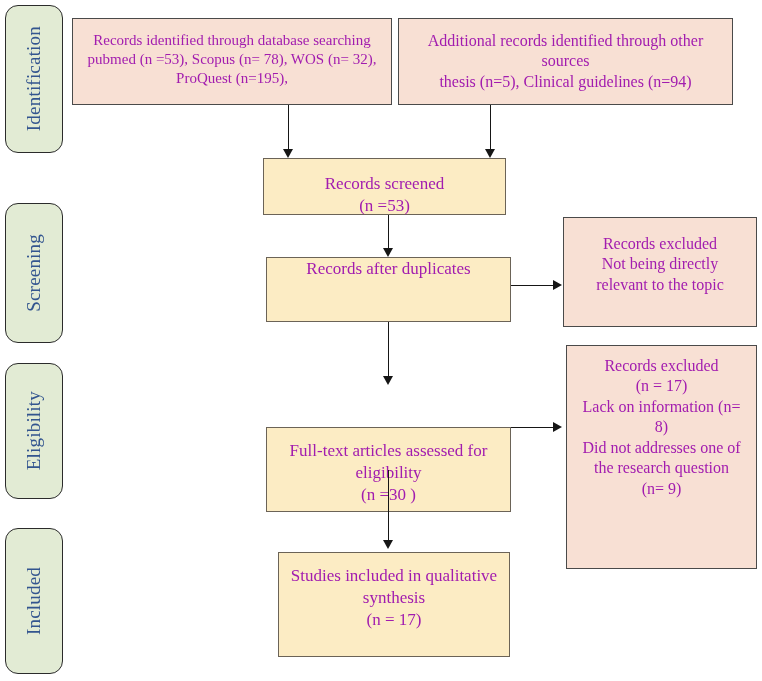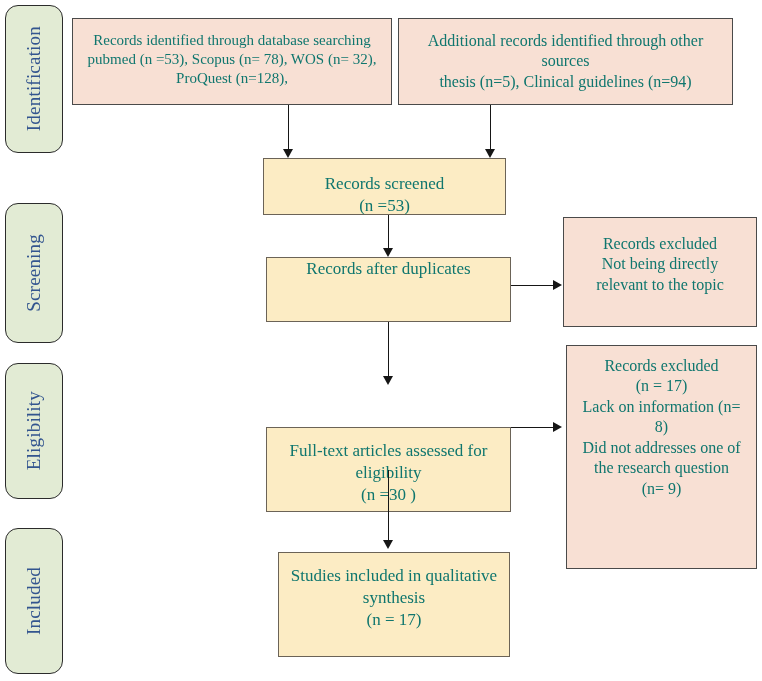--- a/index.html
+++ b/index.html
@@ -43,21 +43,21 @@
   
   .box {
     position: absolute;
     box-sizing: border-box;
     border: 1.6px solid #5a5346;
     display: flex;
     justify-content: center;
     text-align: center;
     line-height: 1.28;
     font-family: "Liberation Serif", "DejaVu Serif", serif;
-    color: #0f766e;
+    color: #a21caf;
   }
   .box .txt {
     width: 100%;
     padding: 0 6px;
     box-sizing: border-box;
   }
   .box.pink  { background: #f8e0d4; border-color: #4a4a4a; }
   .box.cream { background: #fcecc4; border-color: #6b6357; }
   .pad-top-10 { padding-top: 10px; }
   .pad-top-12 { padding-top: 12px; }
@@ -113,21 +113,21 @@
   </div>
 
   <div class="stage" style="left:5px; top:528px; width:58px; height:146px;">
     <span>Included</span>
   </div>
 
   <div class="box pink pad-top-12" style="left:72px; top:18px; width:320px; height:87px;">
     <div class="txt fs15">
       <div>Records identified through database searching</div>
       <div>pubmed (n =53), Scopus (n= 78), WOS (n= 32),</div>
-      <div>ProQuest (n=128),</div>
+      <div>ProQuest (n=195),</div>
     </div>
   </div>
 
   <div class="box pink pad-top-12" style="left:398px; top:18px; width:335px; height:87px;">
     <div class="txt fs16">
       <div>Additional records identified through other</div>
       <div>sources</div>
       <div>thesis (n=5),  Clinical guidelines (n=94)</div>
     </div>
   </div>

